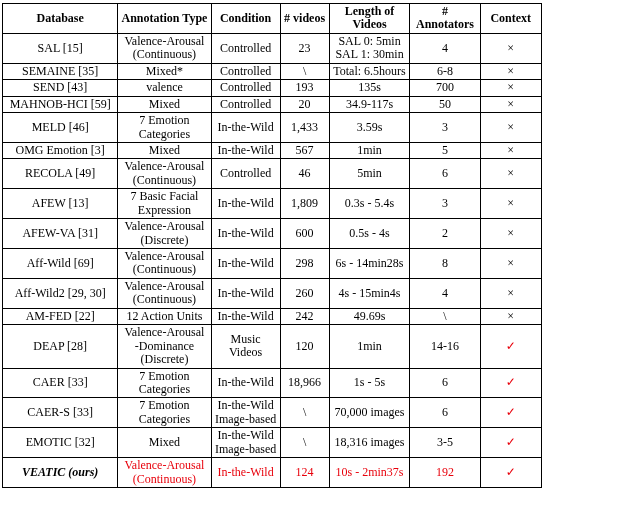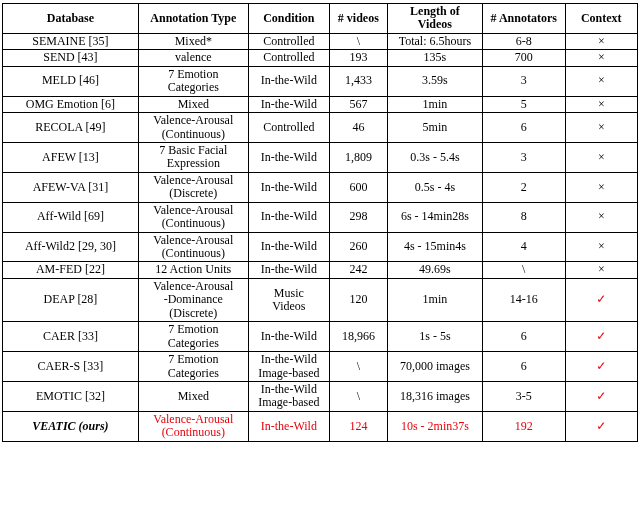--- a/index.html
+++ b/index.html
@@ -6,21 +6,21 @@
   html, body { margin: 0; padding: 0; }
   body {
     width: 640px; height: 506px; overflow: hidden;
     background: #ffffff;
     font-family: "Liberation Serif", serif;
     color: #000;
   }
   table {
     border-collapse: collapse;
     table-layout: fixed;
-    width: 636px;
+    width: 540px;
     margin: 3px 2px 0 2px;
   }
   th, td {
     border: 1px solid #000;
     text-align: center;
     vertical-align: middle;
     font-size: 12px;
     line-height: 1.12;
     padding: 1px 2px;
     white-space: pre-line;
@@ -55,49 +55,69 @@
       <th>Condition</th>
       <th># videos</th>
       <th>Length of
 Videos</th>
       <th># Annotators</th>
       <th>Context</th>
     </tr>
   </thead>
   <tbody>
       <tr>
+        <td class="db-cell">SAL [15]</td>
+        <td>Valence-Arousal
+(Continuous)</td>
+        <td>Controlled</td>
+        <td>23</td>
+        <td>SAL 0: 5min
+SAL 1: 30min</td>
+        <td>4</td>
+        <td>×</td>
+      </tr>
+      <tr>
         <td class="db-cell">SEMAINE [35]</td>
         <td>Mixed*</td>
         <td>Controlled</td>
         <td>\</td>
         <td>Total: 6.5hours</td>
         <td>6-8</td>
         <td>×</td>
       </tr>
       <tr>
         <td class="db-cell">SEND [43]</td>
         <td>valence</td>
         <td>Controlled</td>
         <td>193</td>
         <td>135s</td>
         <td>700</td>
         <td>×</td>
       </tr>
       <tr>
+        <td class="db-cell">MAHNOB-HCI [59]</td>
+        <td>Mixed</td>
+        <td>Controlled</td>
+        <td>20</td>
+        <td>34.9-117s</td>
+        <td>50</td>
+        <td>×</td>
+      </tr>
+      <tr>
         <td class="db-cell">MELD [46]</td>
         <td>7 Emotion
 Categories</td>
         <td>In-the-Wild</td>
         <td>1,433</td>
         <td>3.59s</td>
         <td>3</td>
         <td>×</td>
       </tr>
       <tr>
-        <td class="db-cell">OMG Emotion [6]</td>
+        <td class="db-cell">OMG Emotion [3]</td>
         <td>Mixed</td>
         <td>In-the-Wild</td>
         <td>567</td>
         <td>1min</td>
         <td>5</td>
         <td>×</td>
       </tr>
       <tr>
         <td class="db-cell">RECOLA [49]</td>
         <td>Valence-Arousal

